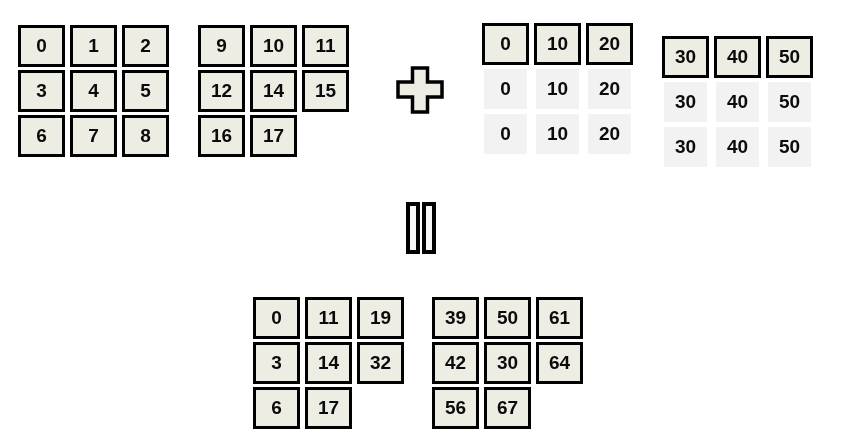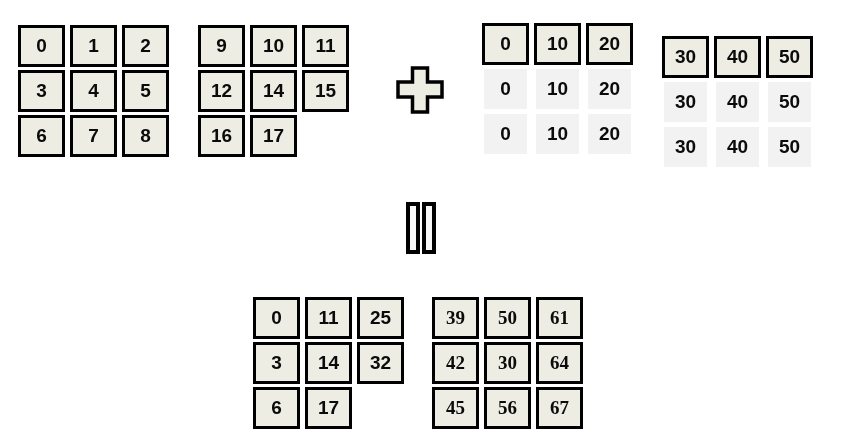--- a/index.html
+++ b/index.html
@@ -123,33 +123,32 @@
     </div>
 
   <div class="equals-operator">
     <div class="equals-bar"></div>
     <div class="equals-bar"></div>
   </div>
 
   <div class="matrix" style="left:253px; top:297px;">
       <div class="cell cell-bordered">0</div>
       <div class="cell cell-bordered">11</div>
-      <div class="cell cell-bordered">25</div>
+      <div class="cell cell-bordered">19</div>
       <div class="cell cell-bordered">3</div>
       <div class="cell cell-bordered">14</div>
       <div class="cell cell-bordered">32</div>
       <div class="cell cell-bordered">6</div>
       <div class="cell cell-bordered">17</div>
     </div>
 
-  <div class="matrix" style="left:432px; top:297px;font-family:Liberation Serif, serif;">
+  <div class="matrix" style="left:432px; top:297px;">
       <div class="cell cell-bordered">39</div>
       <div class="cell cell-bordered">50</div>
       <div class="cell cell-bordered">61</div>
       <div class="cell cell-bordered">42</div>
       <div class="cell cell-bordered">30</div>
       <div class="cell cell-bordered">64</div>
-      <div class="cell cell-bordered">45</div>
       <div class="cell cell-bordered">56</div>
       <div class="cell cell-bordered">67</div>
     </div>
 
 </div>
 
 </body></html>

